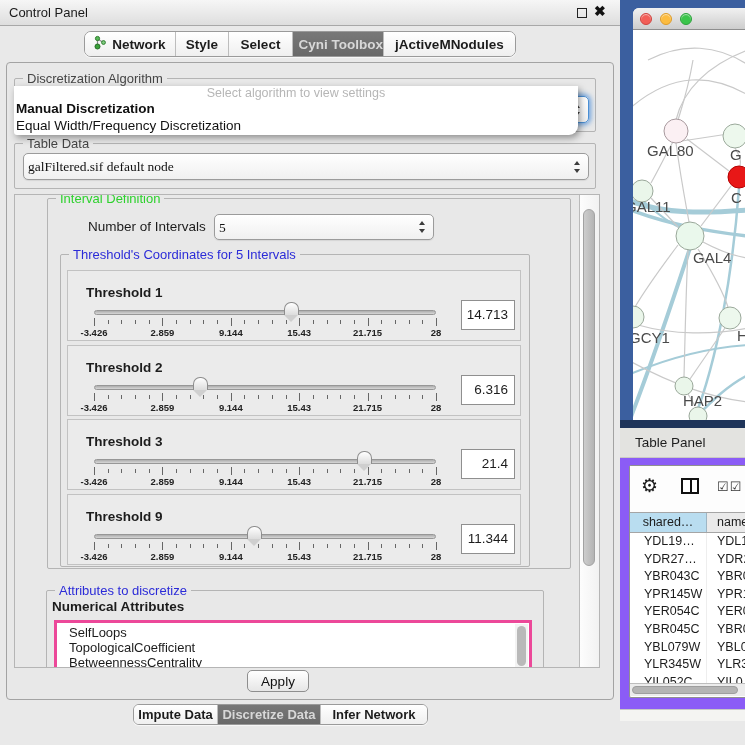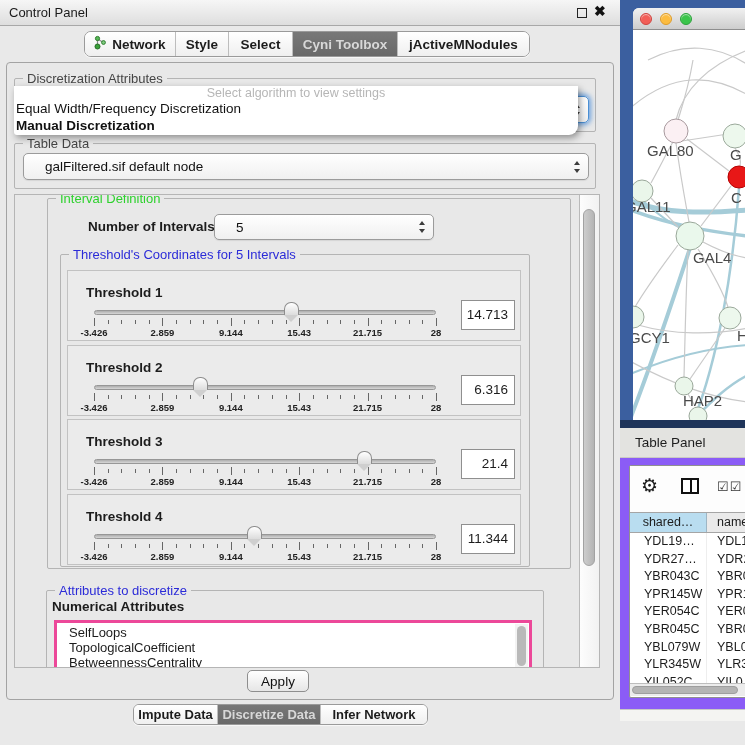--- a/index.html
+++ b/index.html
@@ -33,21 +33,21 @@
   
   .group { position:absolute; border:1px solid #b4b4b4; border-radius:2px; }
   .group-label { position:absolute; top:-8px; left:8px; background:#e8e8e8; padding:0 4px; font-size:13px; white-space:nowrap; }
   .lbl-green { color:#2dd12d; }
   .lbl-blue { color:#2b2bd8; }
   .lbl-plain { color:#454545; }
 
   
   .combo { position:absolute; border:1px solid #9b9b9b; border-radius:5px;
     background:linear-gradient(#ffffff,#f0f0f0); box-shadow:0 1px 1px rgba(0,0,0,.08); }
-  .combo .combo-text { position:absolute; left:21px; top:0; line-height:26px; font-size:13.5px; color:#111; }
+  .combo .combo-text { position:absolute; left:4px; top:0; line-height:26px; font-size:13.5px; color:#111;font-family:Liberation Serif, serif; }
   .stepper { position:absolute; right:7px; top:50%; transform:translateY(-50%); width:7px; height:12px; }
   .stepper i { position:absolute; left:0; width:0; height:0; border-left:3.5px solid transparent; border-right:3.5px solid transparent; }
   .stepper .up { top:0; border-bottom:4.5px solid #3c3c3c; }
   .stepper .dn { bottom:0; border-top:4.5px solid #3c3c3c; }
   .focus-combo { box-shadow:0 0 5px 2px rgba(90,150,220,.85); border-color:#4a8fd4; }
 
   
   .overlay { position:absolute; left:14px; top:86px; width:564px; height:49px; background:#fff;
     border-radius:0 0 9px 3px; box-shadow:2px 3px 7px rgba(0,0,0,.38); z-index:5; overflow:hidden; }
   .overlay .hint { height:14px; line-height:14px; text-align:center; color:#b6b6b6; font-size:12.5px; }
@@ -56,21 +56,21 @@
 
   
   .viewport { position:absolute; left:14px; top:194px; width:586px; height:474px;
     border:1px solid #b5b5b5; background:#e8e8e8; overflow:hidden; }
   .vscroll { position:absolute; left:564px; top:0; width:21px; height:474px; border-left:1px solid #b9b9b9;
     background:linear-gradient(90deg,#fdfdfd,#f1f1f1); }
   .vthumb { position:absolute; left:3px; top:14px; width:12px; height:357px; border-radius:6px;
     background:linear-gradient(90deg,#cdcdcd,#b4b4b4); border:1px solid #a2a2a2; }
 
   
-  .num-label { position:absolute; left:40px; top:15px; line-height:26px; font-weight:bold; font-size:13.5px; }
+  .num-label { position:absolute; left:40px; top:15px; line-height:26px; font-weight:normal; font-size:13.5px; }
   .thr-box { position:absolute; left:6px; width:454px; height:71px; border:1px solid #c2c2c2; background:#ebebeb; }
   .thr-title { position:absolute; left:18px; top:14px; font-weight:bold; font-size:13.5px; }
   .track { position:absolute; left:26px; top:39px; width:342px; height:5px; border:1px solid #979797; border-radius:3px;
     background:linear-gradient(#adadad,#d7d7d7); }
   .thumb { position:absolute; top:31px; width:15px; height:20px; }
   .thumb .cap { height:13px; border:1px solid #8d8d8d; border-bottom:none; border-radius:7px 7px 1px 1px;
     background:linear-gradient(#ffffff,#dcdcdc); }
   .thumb .tip { width:0; height:0; border-left:7.5px solid transparent; border-right:7.5px solid transparent;
     border-top:7px solid #cfcfcf; }
   .ticks { position:absolute; left:26px; top:47px; width:342px; height:8px; }
@@ -147,44 +147,44 @@
               <circle cx="3.5" cy="11.5" r="2.5" fill="#39a039" stroke="#266e26"></circle>
             </svg></span>
           <span>Network</span>
         </div>
         <div class="seg" style="width: 53px;">
           <span>Style</span>
         </div>
         <div class="seg" style="width: 64px;">
           <span>Select</span>
         </div>
-        <div class="seg sel" style="width: 105px;">
+        <div class="seg sel" style="width: 91px; justify-content: flex-end;">
           <span>Cyni Toolbox</span>
         </div>
         <div class="seg" style="width: 131px;">
           <span>jActiveMNodules</span>
         </div>
       </div>
 
     <div class="outer-panel"></div>
 
     <div class="group" style="left:14px; top:78px; width:582px; height:54px;">
-      <span class="group-label lbl-plain">Discretization Attributes</span>
+      <span class="group-label lbl-plain">Discretization Algorithm</span>
       <div class="combo focus-combo" style="left:8px; top:17px; width:566px; height:27px;">
         <span class="stepper">
             <i class="up"></i>
             <i class="dn"></i>
           </span>
       </div>
     </div>
 
     <div class="overlay">
       <div class="hint">Select algorithm to view settings</div>
+      <div class="opt bold">Manual Discretization</div>
       <div class="opt">Equal Width/Frequency Discretization</div>
-      <div class="opt bold">Manual Discretization</div>
     </div>
 
     <div class="group" style="left:14px; top:143px; width:582px; height:46px;">
       <span class="group-label lbl-plain">Table Data</span>
       <div class="combo" style="left:8px; top:9px; width:566px; height:27px;">
         <span class="combo-text">galFiltered.sif default node</span>
         <span class="stepper">
             <i class="up"></i>
             <i class="dn"></i>
           </span>
@@ -337,21 +337,21 @@
                   <span style="left: 0%;">-3.426</span>
                   <span style="left: 20%;">2.859</span>
                   <span style="left: 40%;">9.144</span>
                   <span style="left: 60%;">15.43</span>
                   <span style="left: 80%;">21.715</span>
                   <span style="left: 100%;">28</span>
                 </div>
                 <div class="valbox">21.4</div>
               </div>
               <div class="thr-box" style="top: 238.5px;">
-                <div class="thr-title">Threshold 4</div>
+                <div class="thr-title">Threshold 9</div>
                 <div class="track"></div>
                 <div class="thumb" style="left: 179.238px;">
                   <div class="cap"></div>
                   <div class="tip"></div>
                 </div>
                 <div class="ticks">
                   <span class="tick major" style="left: 0%;"></span>
                   <span class="tick" style="left: 4%;"></span>
                   <span class="tick" style="left: 8%;"></span>
                   <span class="tick" style="left: 12%;"></span>

